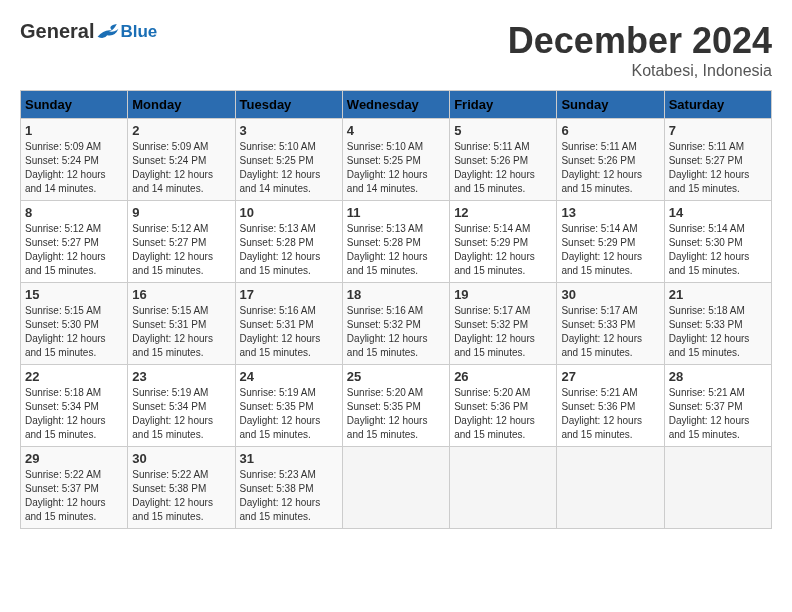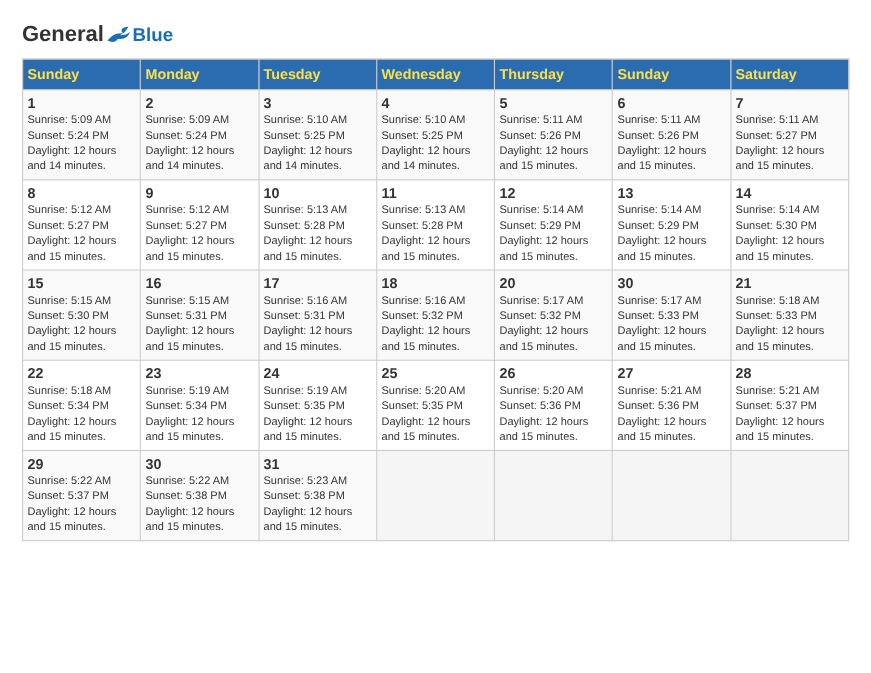--- a/index.html
+++ b/index.html
@@ -52,21 +52,21 @@
     .location {
       font-size: 16px;
       color: #555;
     }
     .calendar {
       width: 100%;
       border-collapse: collapse;
     }
     .calendar th {
       background: #2b6cb0;
-      color: #fde047;
+      color: #000000;
       font-size: 13px;
       font-weight: bold;
       padding: 6px 4px;
       text-align: left;
       border: 1px solid #ccc;
     }
     .calendar td {
       border: 1px solid #ccc;
       vertical-align: top;
       padding: 4px;
@@ -104,30 +104,34 @@
 <div class="header">
   <div class="logo">
     <div class="logo-text">
       <span class="logo-general">General</span>
       <svg class="logo-bird" viewBox="0 0 30 24" fill="none">
         <path d="M2 18 Q10 8 20 10 Q14 4 26 2 Q22 10 16 12 Q24 12 28 8 Q24 18 14 16 Q10 22 2 18Z" fill="#1a6eb5"></path>
       </svg>
       <span class="logo-blue">Blue</span>
     </div>
   </div>
+  <div class="title-block">
+    <div class="month-title">December 2024</div>
+    <div class="location">Kotabesi, Indonesia</div>
+  </div>
 </div>
 
 <table class="calendar">
   <thead>
     <tr id="header-row">
         <th>Sunday</th>
         <th>Monday</th>
         <th>Tuesday</th>
         <th>Wednesday</th>
-        <th>Thursday</th>
+        <th>Friday</th>
         <th>Sunday</th>
         <th>Saturday</th>
       </tr>
   </thead>
   <tbody id="calendar-body">
       <tr>
         <td>
         <span class="day-num">1</span>
         <span class="day-info">Sunrise: 5:09 AM<br>Sunset: 5:24 PM<br>Daylight: 12 hours and 14 minutes.</span>
       </td>
@@ -197,21 +201,21 @@
       </td>
         <td>
         <span class="day-num">17</span>
         <span class="day-info">Sunrise: 5:16 AM<br>Sunset: 5:31 PM<br>Daylight: 12 hours and 15 minutes.</span>
       </td>
         <td>
         <span class="day-num">18</span>
         <span class="day-info">Sunrise: 5:16 AM<br>Sunset: 5:32 PM<br>Daylight: 12 hours and 15 minutes.</span>
       </td>
         <td>
-        <span class="day-num">20</span>
+        <span class="day-num">19</span>
         <span class="day-info">Sunrise: 5:17 AM<br>Sunset: 5:32 PM<br>Daylight: 12 hours and 15 minutes.</span>
       </td>
         <td>
         <span class="day-num">30</span>
         <span class="day-info">Sunrise: 5:17 AM<br>Sunset: 5:33 PM<br>Daylight: 12 hours and 15 minutes.</span>
       </td>
         <td>
         <span class="day-num">21</span>
         <span class="day-info">Sunrise: 5:18 AM<br>Sunset: 5:33 PM<br>Daylight: 12 hours and 15 minutes.</span>
       </td>

